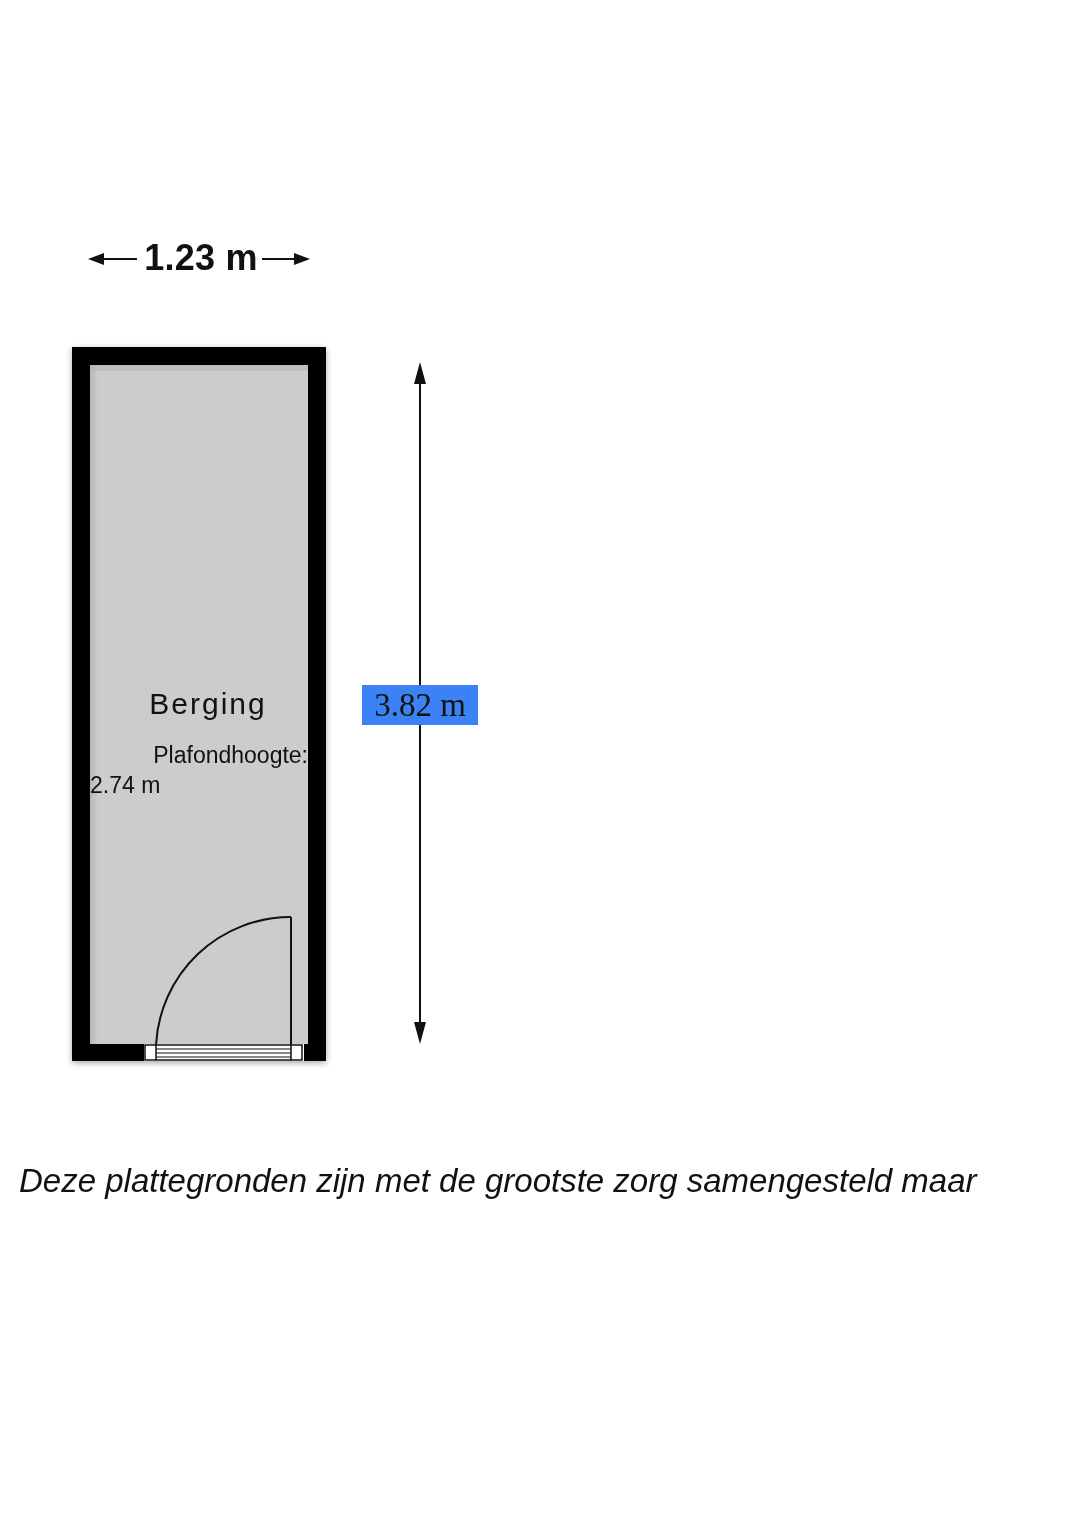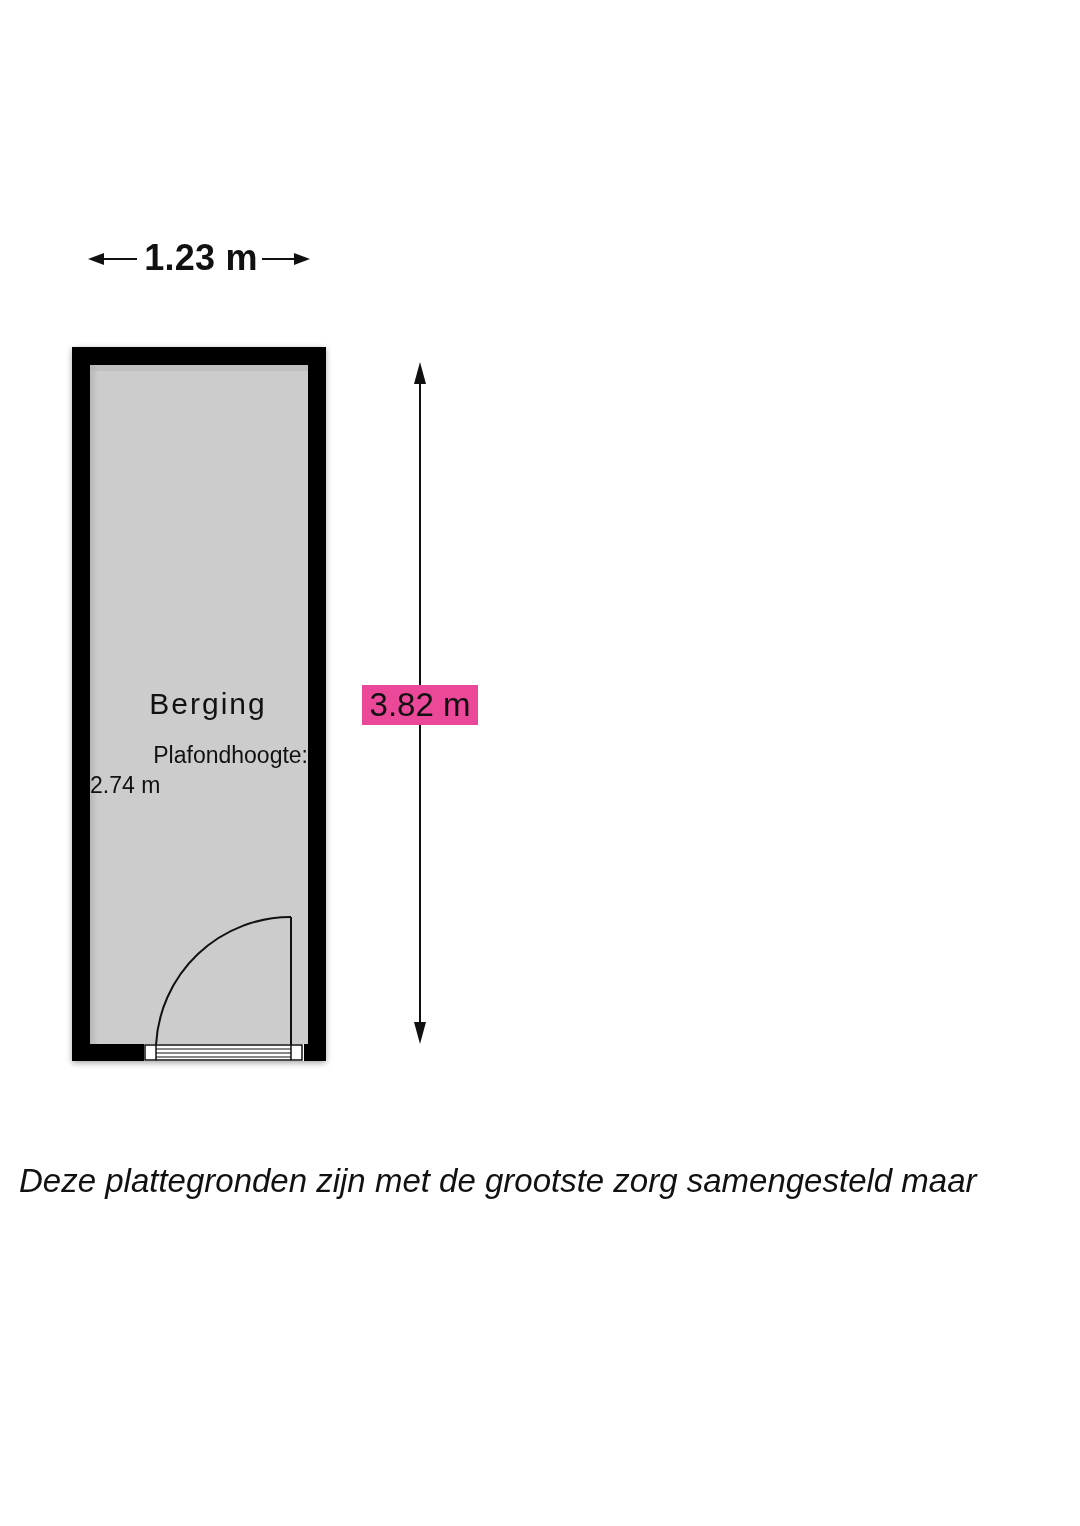--- a/index.html
+++ b/index.html
@@ -34,21 +34,22 @@
       font-weight: bold;
     }
     .dim-height-label {
       position: absolute;
       left: 362px;
       top: 685px;
       width: 116px;
       text-align: center;
       font-size: 33px;
       line-height: 40px;
-      background: #ec4899;
+      background: #3b82f6;
+      font-family: Liberation Serif, serif;
     }
     .room-name {
       position: absolute;
       left: 90px;
       top: 686px;
       width: 220px;
       text-align: center;
       font-size: 30px;
       line-height: 36px;
       letter-spacing: 2px;

